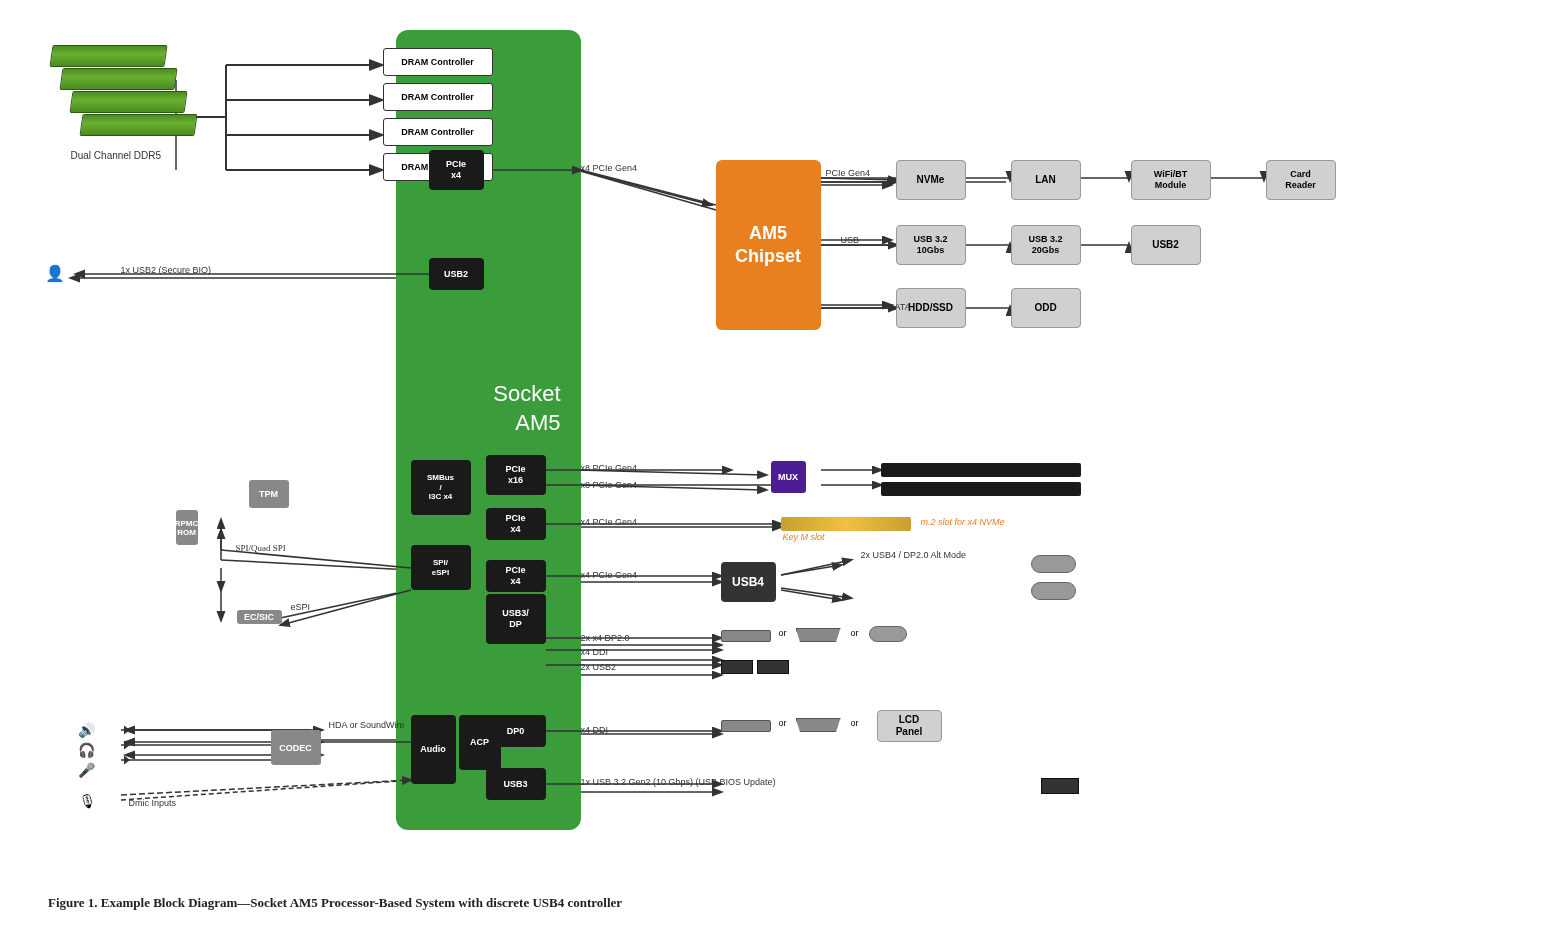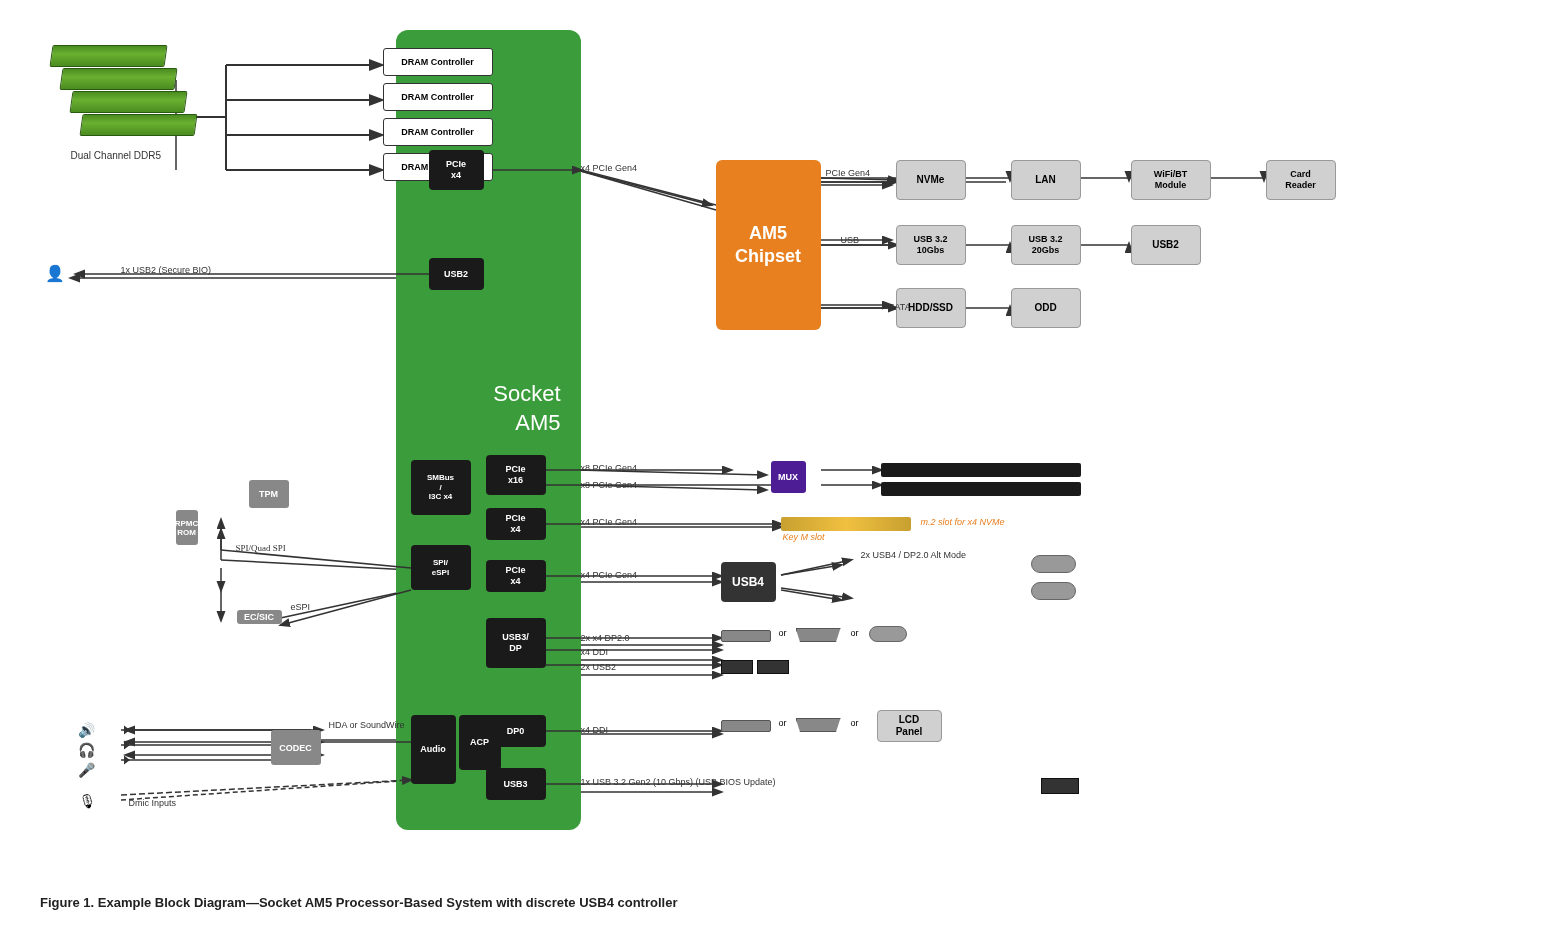--- a/index.html
+++ b/index.html
@@ -299,21 +299,21 @@
   <div class="inner-block" style="left:408px;top:130px;width:55px;height:40px;z-index:4;">PCIe<br>x4</div>
 
   <div class="inner-block" style="left:408px;top:238px;width:55px;height:32px;z-index:4;">USB2</div>
 
   <div class="inner-block" style="left:465px;top:435px;width:60px;height:40px;z-index:4;">PCIe<br>x16</div>
 
   <div class="inner-block" style="left:465px;top:488px;width:60px;height:32px;z-index:4;">PCIe<br>x4</div>
 
   <div class="inner-block" style="left:465px;top:540px;width:60px;height:32px;z-index:4;">PCIe<br>x4</div>
 
-  <div class="inner-block" style="left:465px;top:598px;width:60px;height:50px;z-index:4;">USB3/<br>DP</div>
+  <div class="inner-block" style="left:465px;top:574px;width:60px;height:50px;z-index:4;">USB3/<br>DP</div>
 
   <div class="inner-block" style="left:465px;top:695px;width:60px;height:32px;z-index:4;">DP0</div>
 
   <div class="inner-block" style="left:465px;top:748px;width:60px;height:32px;z-index:4;">USB3</div>
 
   <div class="inner-block" style="left:390px;top:440px;width:60px;height:55px;z-index:4;font-size:8px;">SMBus<br>/<br>I3C x4</div>
 
   <div class="inner-block" style="left:390px;top:525px;width:60px;height:45px;z-index:4;font-size:8px;">SPI/<br>eSPI</div>
 
   <div class="inner-block" style="left:390px;top:695px;width:45px;height:69px;z-index:4;">Audio</div>
@@ -500,13 +500,13 @@
   <div style="position:absolute;left:58px;top:702px;font-size:14px;z-index:3;">🔊</div>
   <div style="position:absolute;left:58px;top:722px;font-size:14px;z-index:3;">🎧</div>
   <div style="position:absolute;left:58px;top:742px;font-size:14px;z-index:3;">🎤</div>
 
   <div class="conn-label" style="left:108px;top:778px;">Dmic Inputs</div>
 
   <div style="position:absolute;left:58px;top:773px;font-size:14px;z-index:3;">🎙</div>
 
 </div>
 
-<div class="figure-caption" style="margin-left:20px;margin-top:5px;">Figure 1. Example Block Diagram—Socket AM5 Processor-Based System with discrete USB4 controller</div>
+<div class="figure-caption" style="margin-left:28px;margin-top:5px;font-family:Liberation Serif, serif;">Figure 1. Example Block Diagram—Socket AM5 Processor-Based System with discrete USB4 controller</div>
 
 </body></html>

